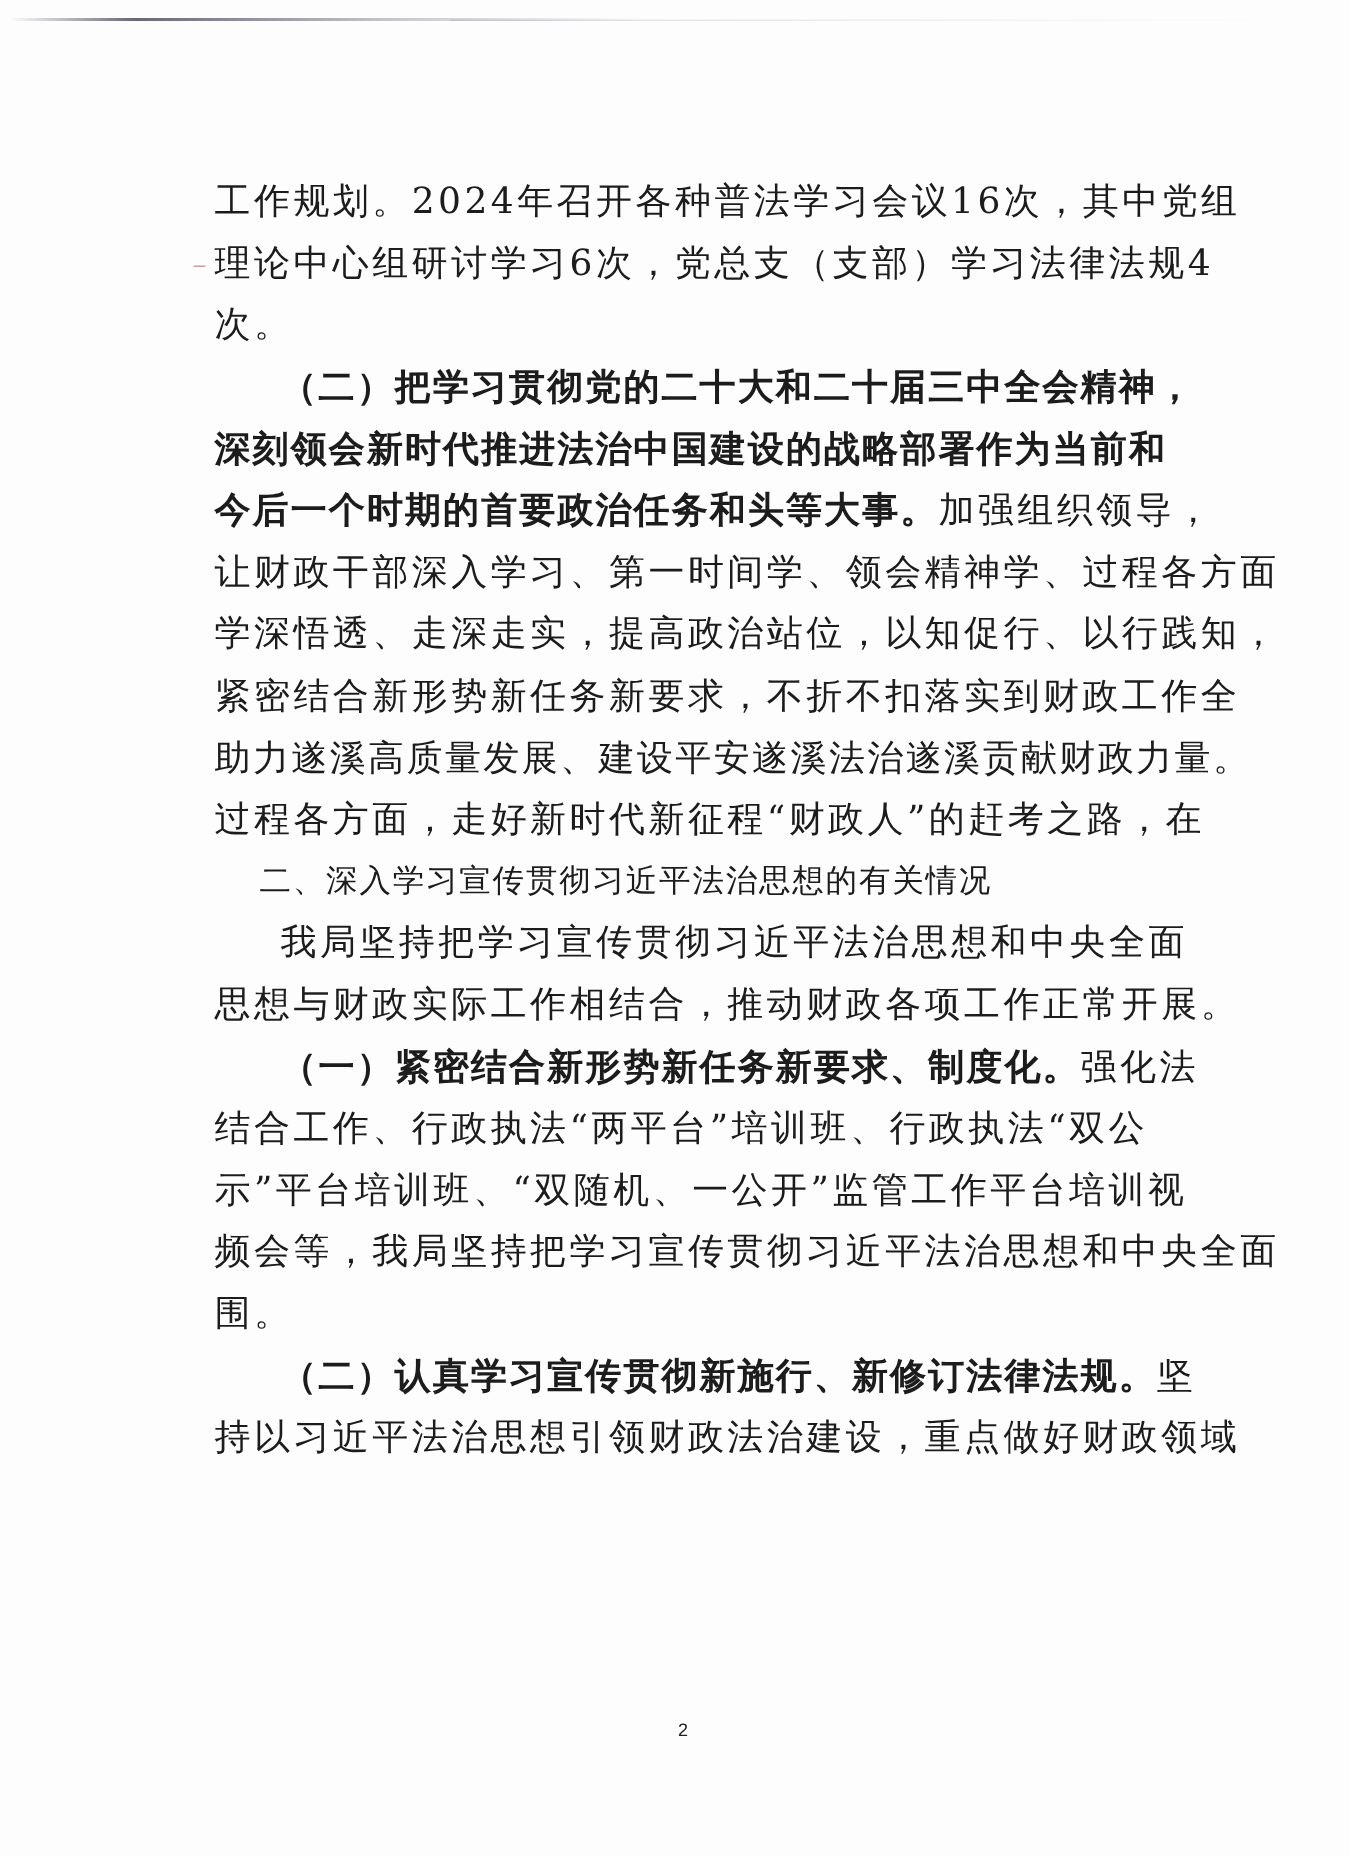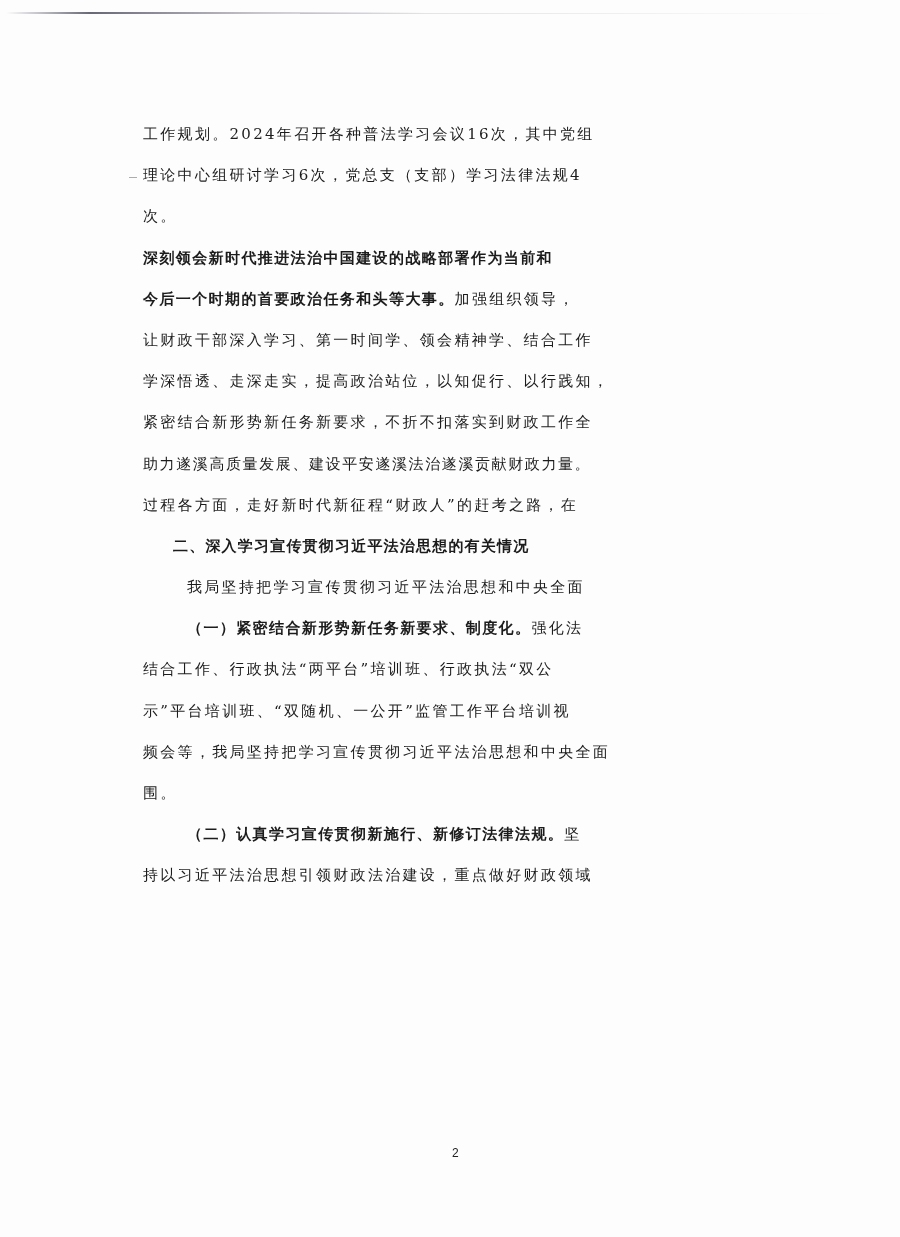--- a/index.html
+++ b/index.html
@@ -10,53 +10,55 @@
     .scan-edge {
       position: absolute; left: 6px; top: 12px; width: 420px; height: 2px;
       background: linear-gradient(90deg, rgba(40,40,60,0.0), rgba(40,40,60,0.7) 20%, rgba(120,110,130,0.4) 60%, rgba(200,200,210,0));
     }
     .scan-edge2 {
       position: absolute; left: 300px; top: 13px; width: 550px; height: 1px;
       background: linear-gradient(90deg, rgba(160,160,170,0.35), rgba(200,200,210,0));
     }
     .page { position: absolute; left: 143px; top: 114px; width: 625px; }
     .line {
-      height: 41.2px; line-height: 41.2px; font-size: 15px; white-space: nowrap;
+      height: 41.2px; line-height: 41.2px; font-size: 24px; white-space: nowrap;
       letter-spacing: 2.3px; color: #1c1c1c;
     }
     .indent { padding-left: 44px; }
-    .heading { font-family: "DejaVu Sans", "Liberation Sans", sans-serif; font-weight: bold; padding-left: 30px; letter-spacing: 1.2px; font-size: 15px; }
+    .heading { font-family: "DejaVu Sans", "Liberation Sans", sans-serif; font-weight: normal; padding-left: 30px; letter-spacing: 1.2px; font-size: 21px; }
     b.bold { font-family: "DejaVu Sans", "Liberation Sans", sans-serif; font-weight: bold; letter-spacing: 1.4px; }
     .bold-line { font-family: "DejaVu Sans", "Liberation Sans", sans-serif; font-weight: bold; letter-spacing: 1.4px; }
     .pagenum {
       position: absolute; left: 452px; top: 1146px; font-size: 12px;
       font-family: "Liberation Sans", sans-serif; color: #222;
     }
     .dash { position: absolute; left: 129px; top: 177px; width: 8px; height: 1px; background: #c9a0a0; }
   </style>
 </head>
 <body>
 
 <div class="scan-edge"></div>
 <div class="scan-edge2"></div>
 <div class="dash"></div>
 
 <div class="page">
   <div class="line">工作规划。2024年召开各种普法学习会议16次，其中党组</div>
   <div class="line">理论中心组研讨学习6次，党总支（支部）学习法律法规4</div>
   <div class="line">次。</div>
+  <div class="line indent bold-line">（二）把学习贯彻党的二十大和二十届三中全会精神，</div>
   <div class="line bold-line">深刻领会新时代推进法治中国建设的战略部署作为当前和</div>
   <div class="line"><b class="bold">今后一个时期的首要政治任务和头等大事。</b><span>加强组织领导，</span></div>
-  <div class="line">让财政干部深入学习、第一时间学、领会精神学、结合工作</div>
+  <div class="line">让财政干部深入学习、第一时间学、领会精神学、过程各方面</div>
   <div class="line">学深悟透、走深走实，提高政治站位，以知促行、以行践知，</div>
   <div class="line">紧密结合新形势新任务新要求，不折不扣落实到财政工作全</div>
   <div class="line" style="letter-spacing:1.6px">助力遂溪高质量发展、建设平安遂溪法治遂溪贡献财政力量。</div>
   <div class="line">过程各方面，走好新时代新征程“财政人”的赶考之路，在</div>
   <div class="line heading">二、深入学习宣传贯彻习近平法治思想的有关情况</div>
   <div class="line indent">我局坚持把学习宣传贯彻习近平法治思想和中央全面</div>
+  <div class="line">思想与财政实际工作相结合，推动财政各项工作正常开展。</div>
   <div class="line indent"><b class="bold">（一）紧密结合新形势新任务新要求、制度化。</b><span>强化法</span></div>
   <div class="line">结合工作、行政执法“两平台”培训班、行政执法“双公</div>
   <div class="line">示”平台培训班、“双随机、一公开”监管工作平台培训视</div>
   <div class="line">频会等，我局坚持把学习宣传贯彻习近平法治思想和中央全面</div>
   <div class="line">围。</div>
   <div class="line indent"><b class="bold">（二）认真学习宣传贯彻新施行、新修订法律法规。</b><span>坚</span></div>
   <div class="line">持以习近平法治思想引领财政法治建设，重点做好财政领域</div>
 </div>
 
 <div class="pagenum">2</div>

